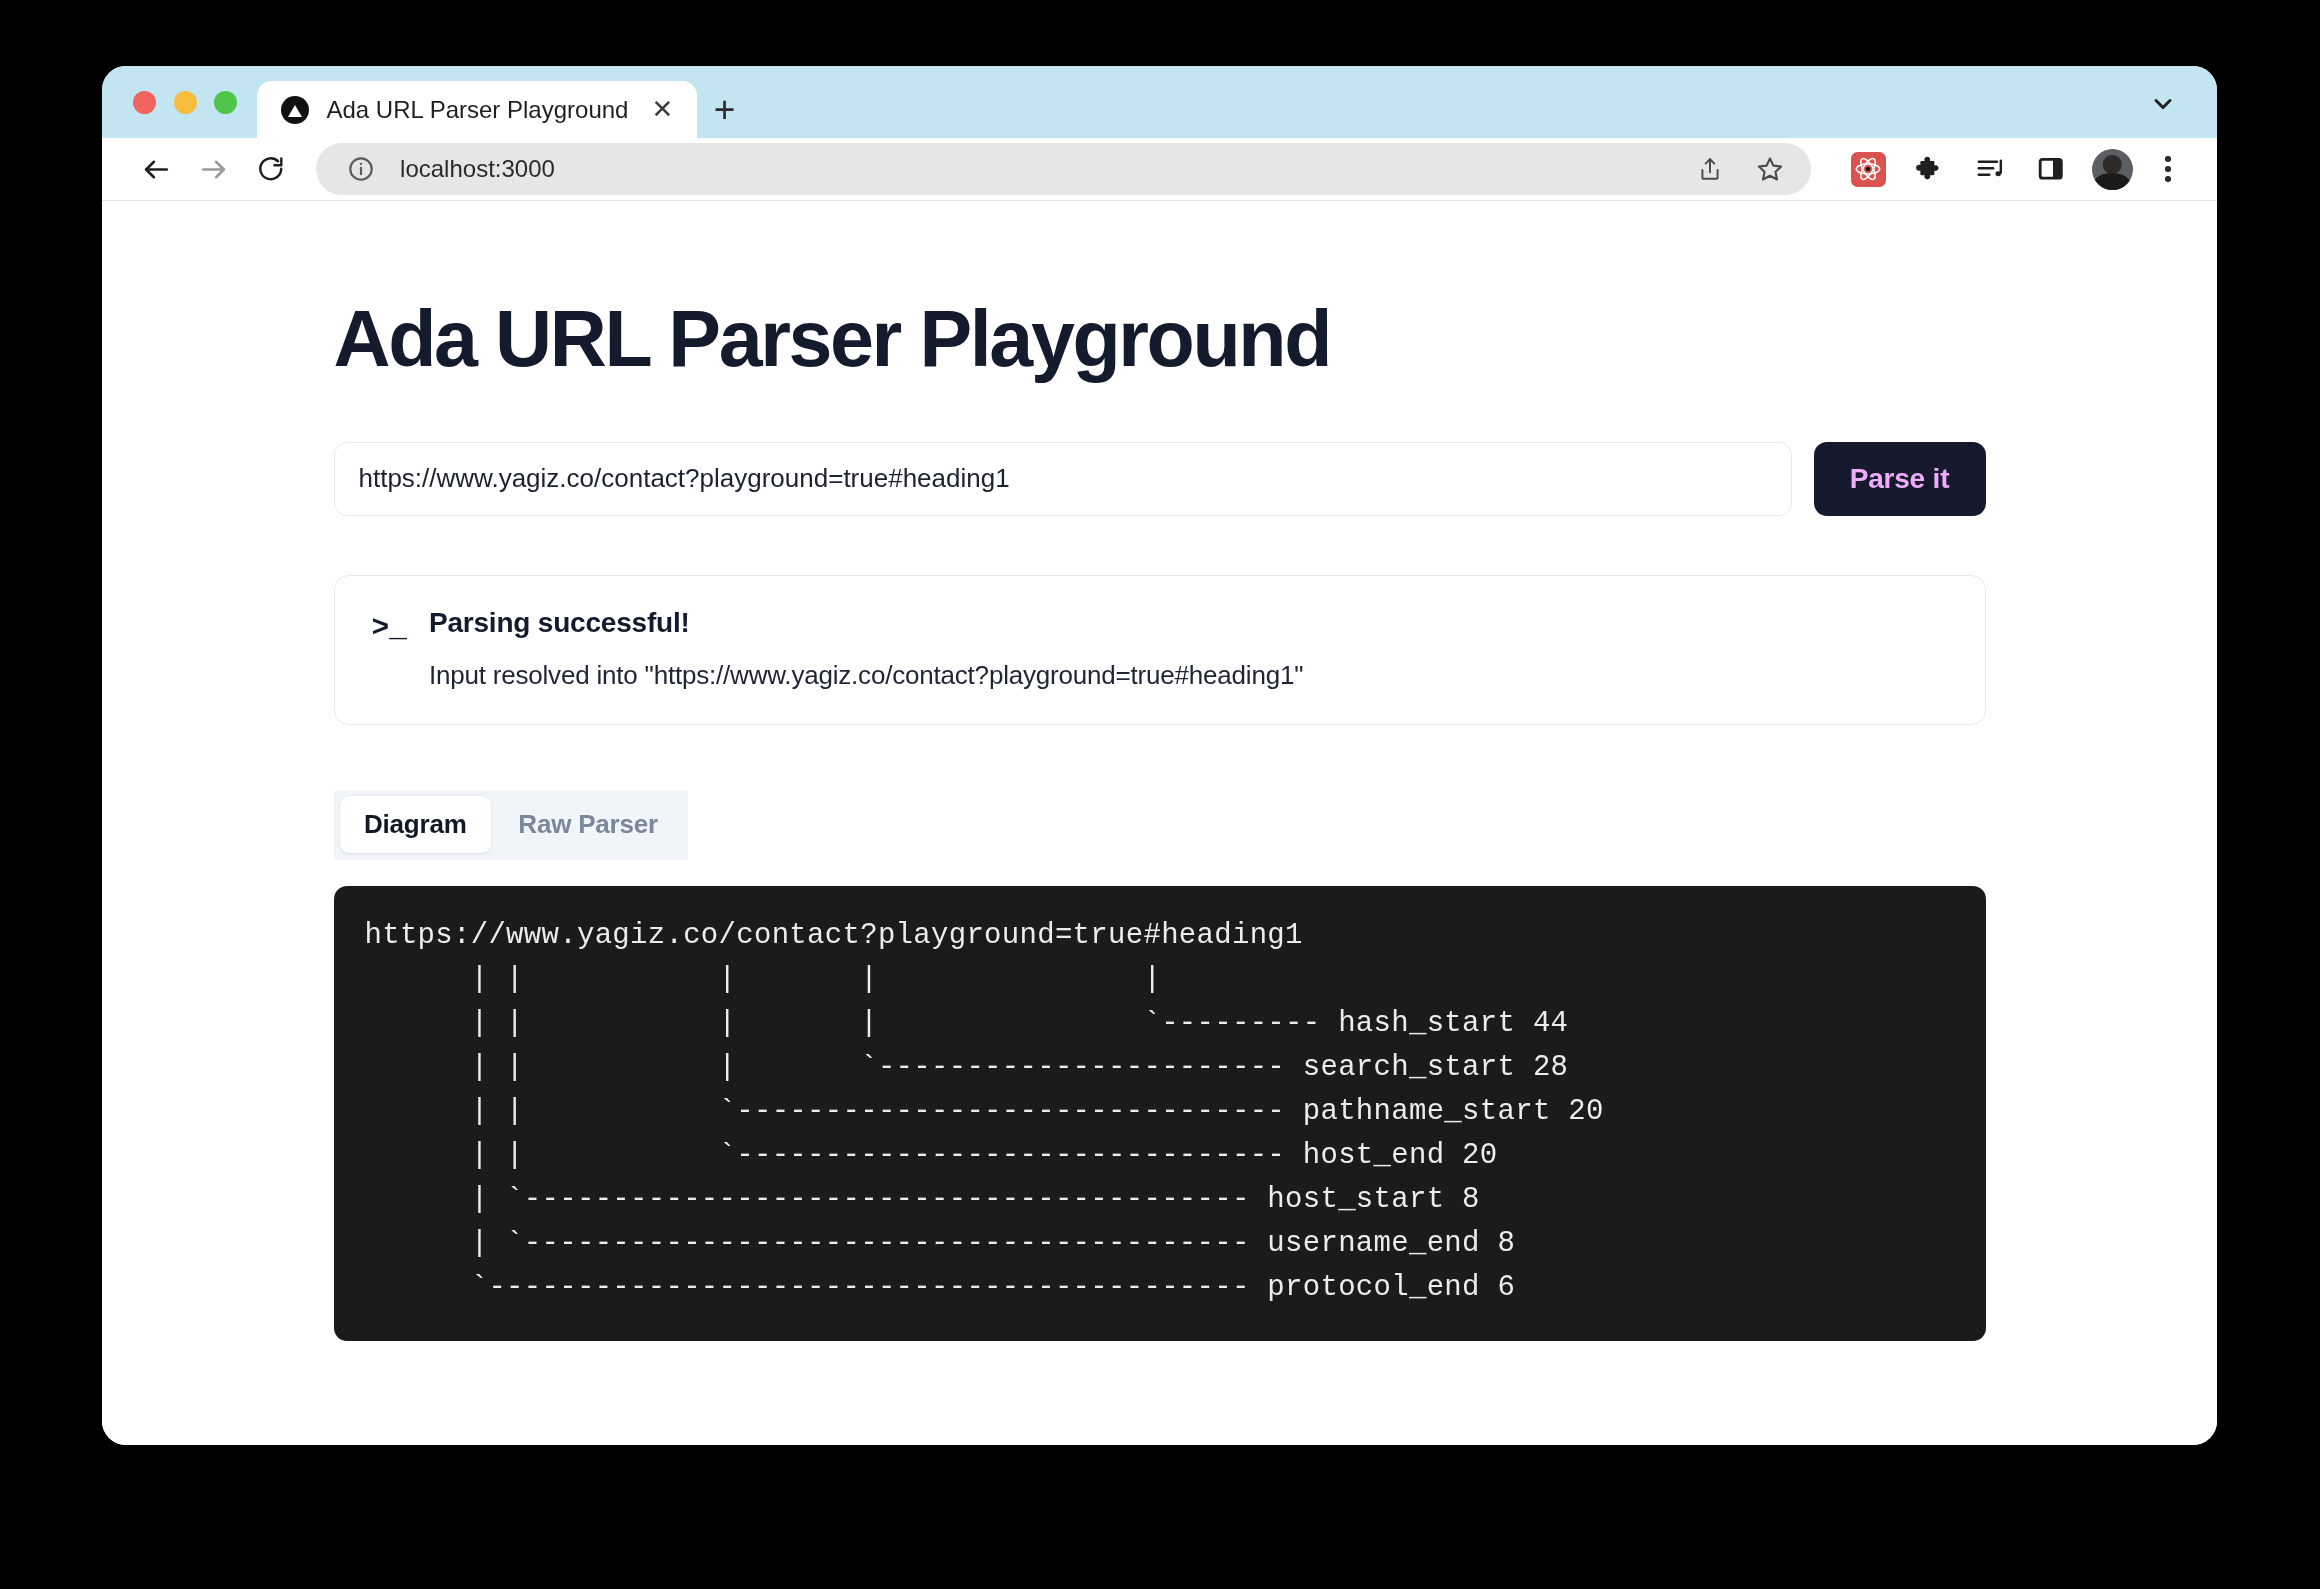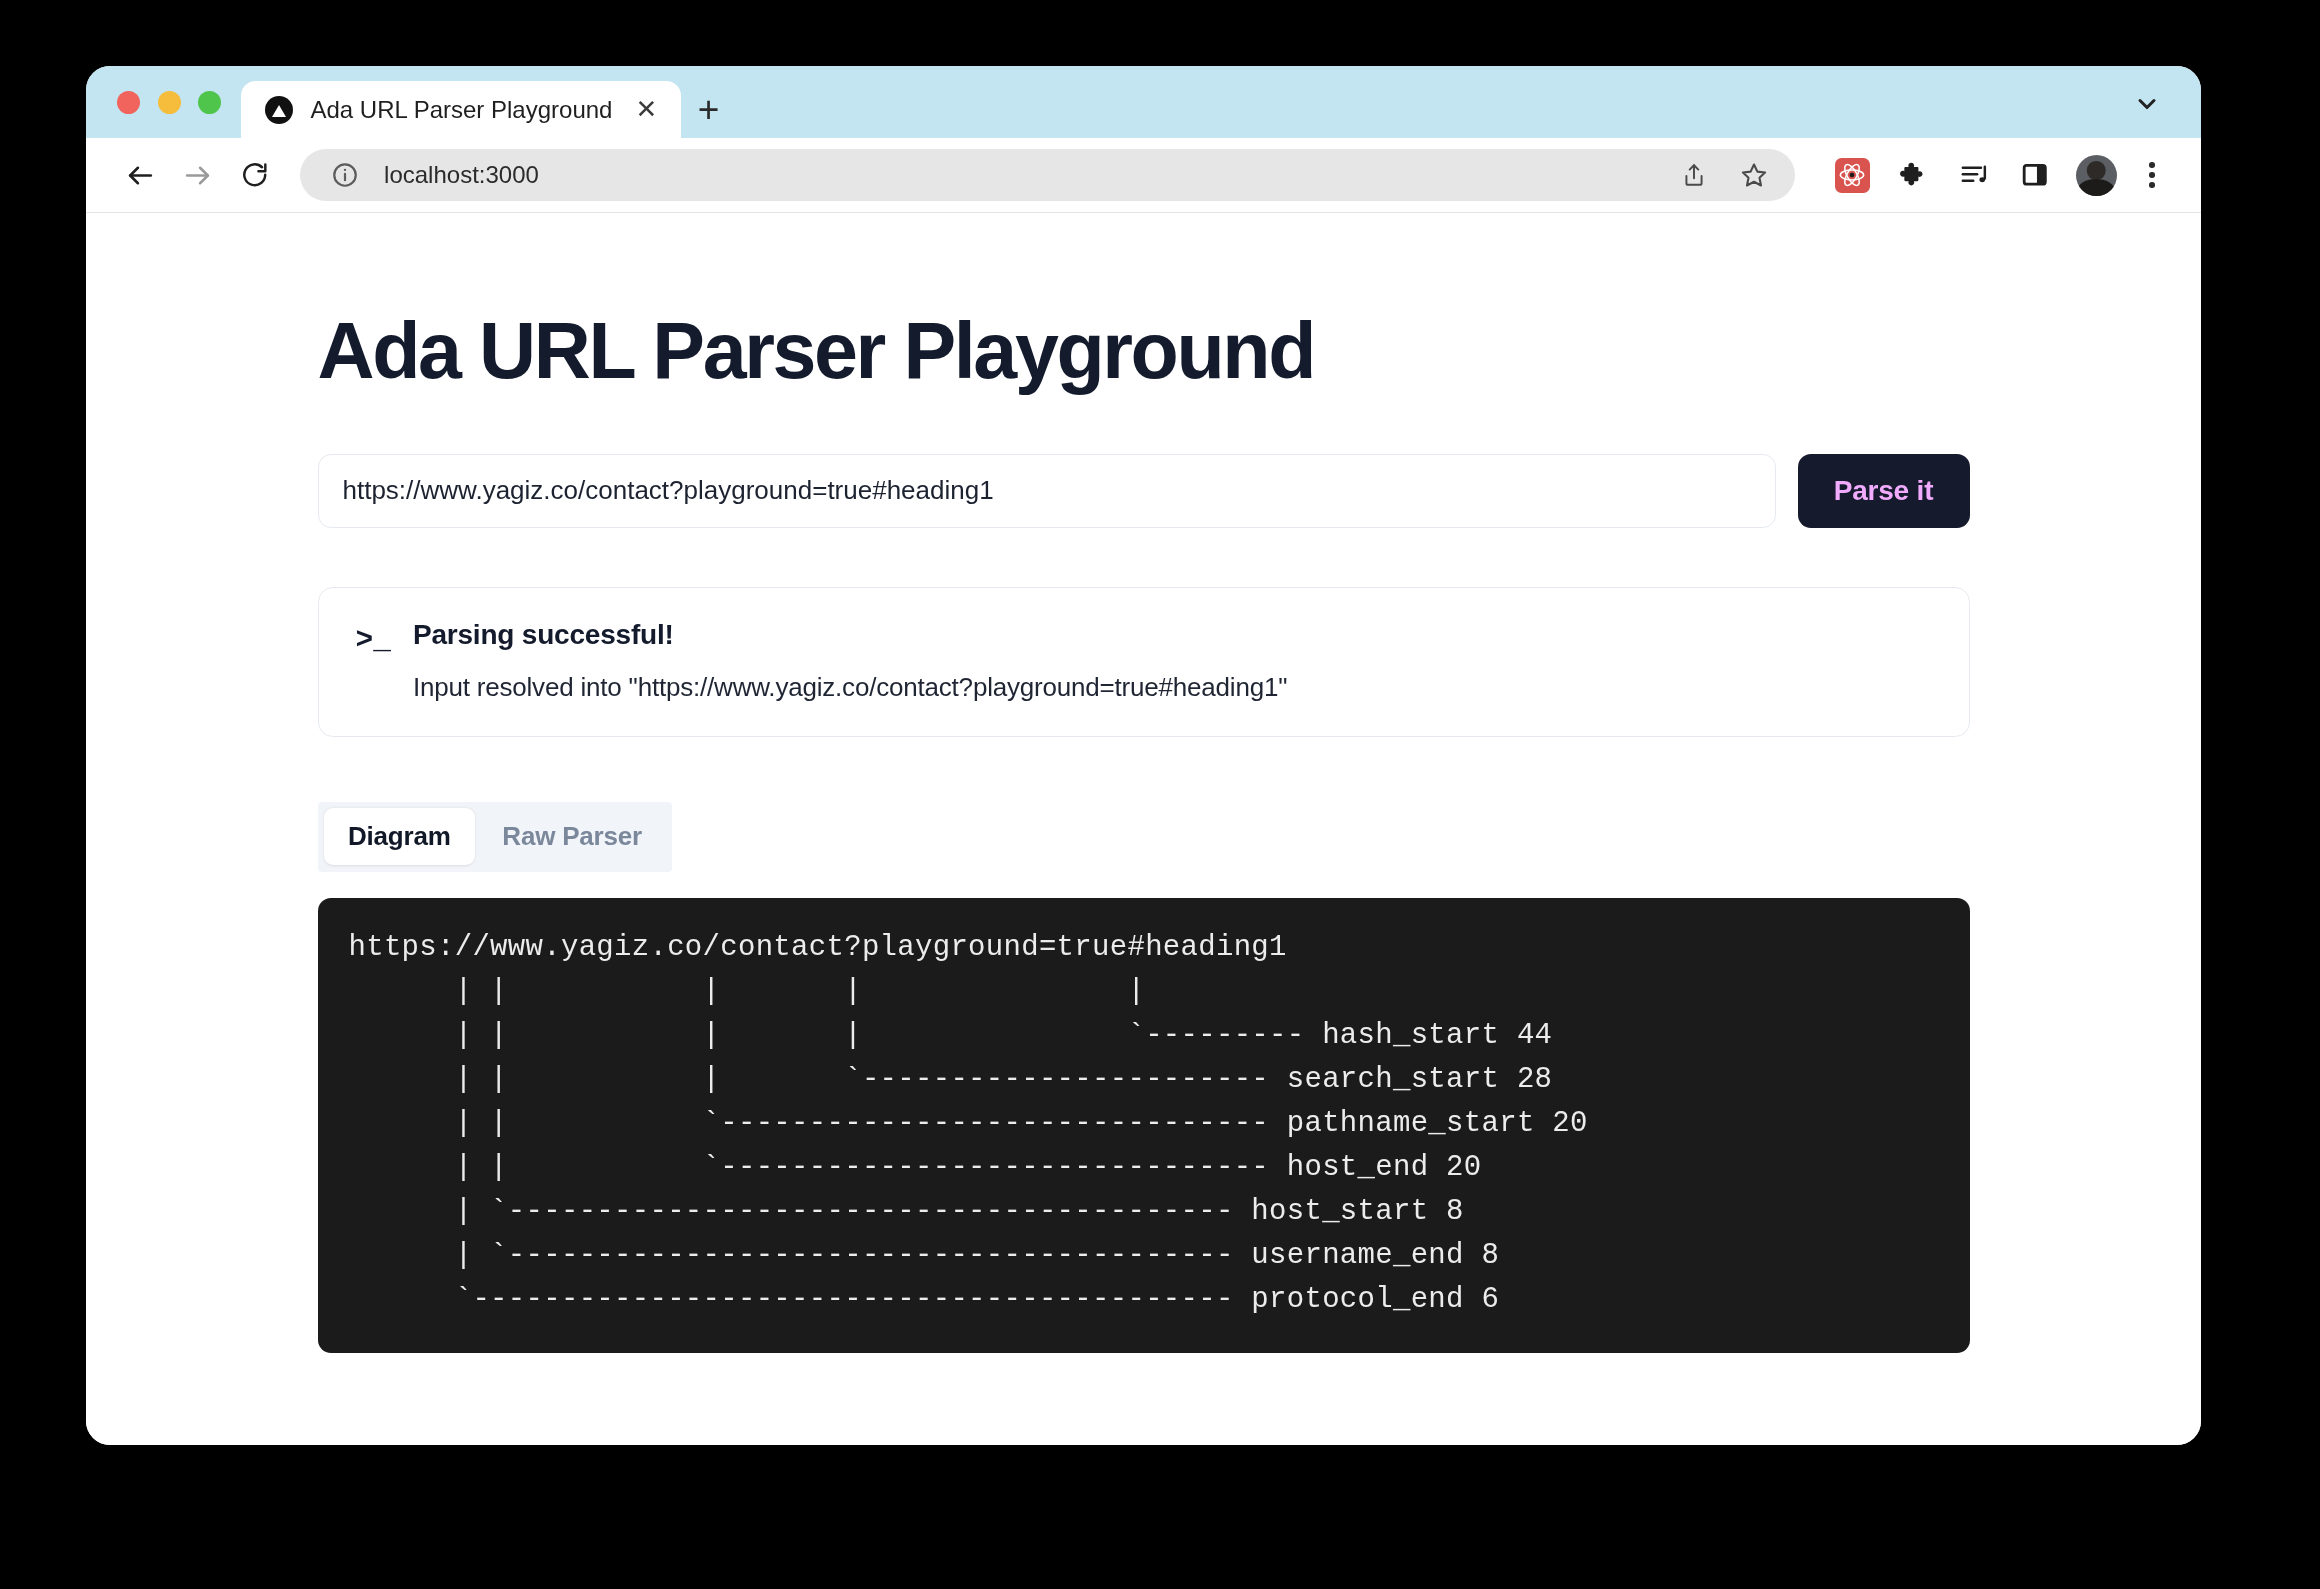--- a/index.html
+++ b/index.html
@@ -11,21 +11,21 @@
     overflow: hidden;
   }
   body {
     font-family: "Liberation Sans", sans-serif;
     -webkit-font-smoothing: antialiased;
   }
 
   
   #browser-window {
     position: absolute;
-    left: 86px;
+    left: 102px;
     top: 66px;
     width: 2115px;
     height: 1379px;
     border-radius: 24px;
     overflow: hidden;
     background: #ffffff;
     display: flex;
     flex-direction: column;
   }
 
@@ -103,21 +103,21 @@
     position: absolute;
     right: 39px;
     top: 50%;
     transform: translateY(-45%);
     width: 31px; height: 31px;
     display: flex; align-items: center; justify-content: center;
   }
 
   
   .toolbar {
-    height: 75px;
+    height: 63px;
     background: #ffffff;
     border-bottom: 1.8px solid #e4e4e4;
     display: flex;
     align-items: center;
     padding: 0 28px 0 26px;
     gap: 0;
     flex: none;
     box-sizing: border-box;
   }
   .navbtn {

